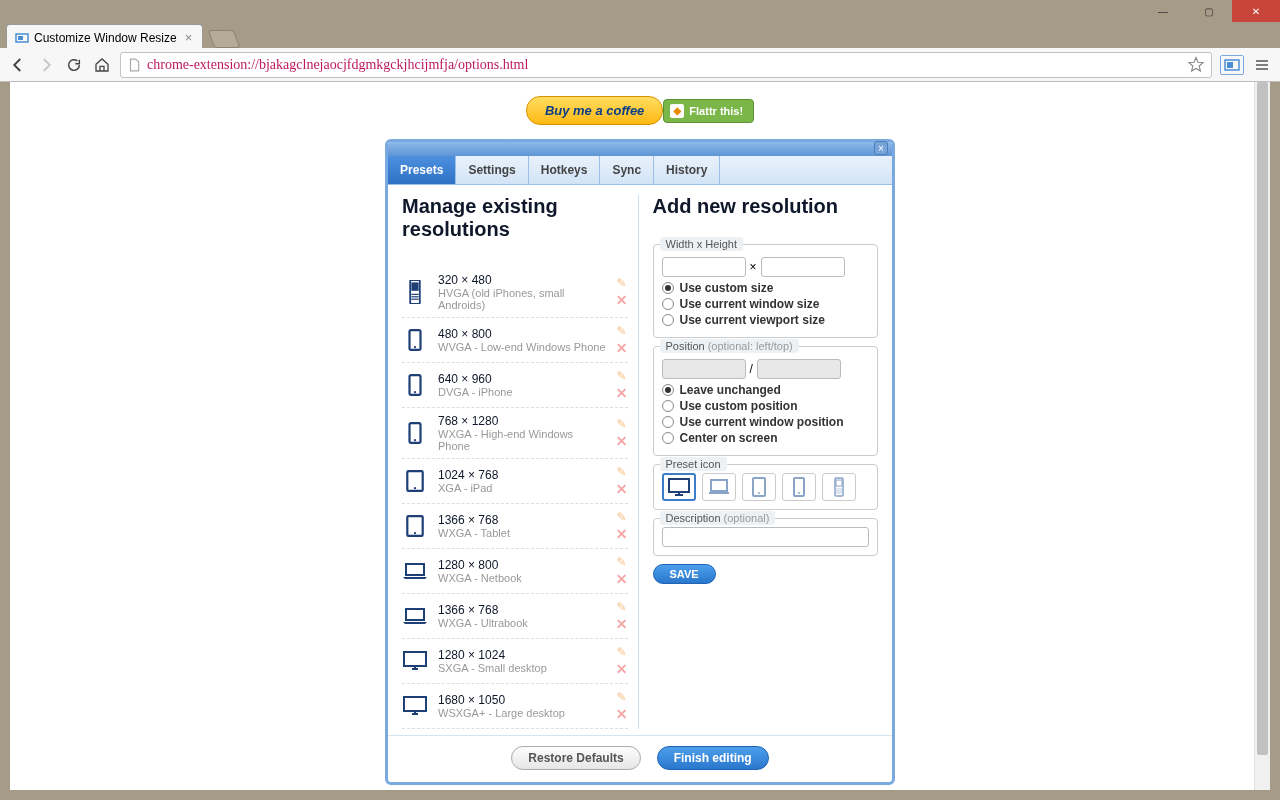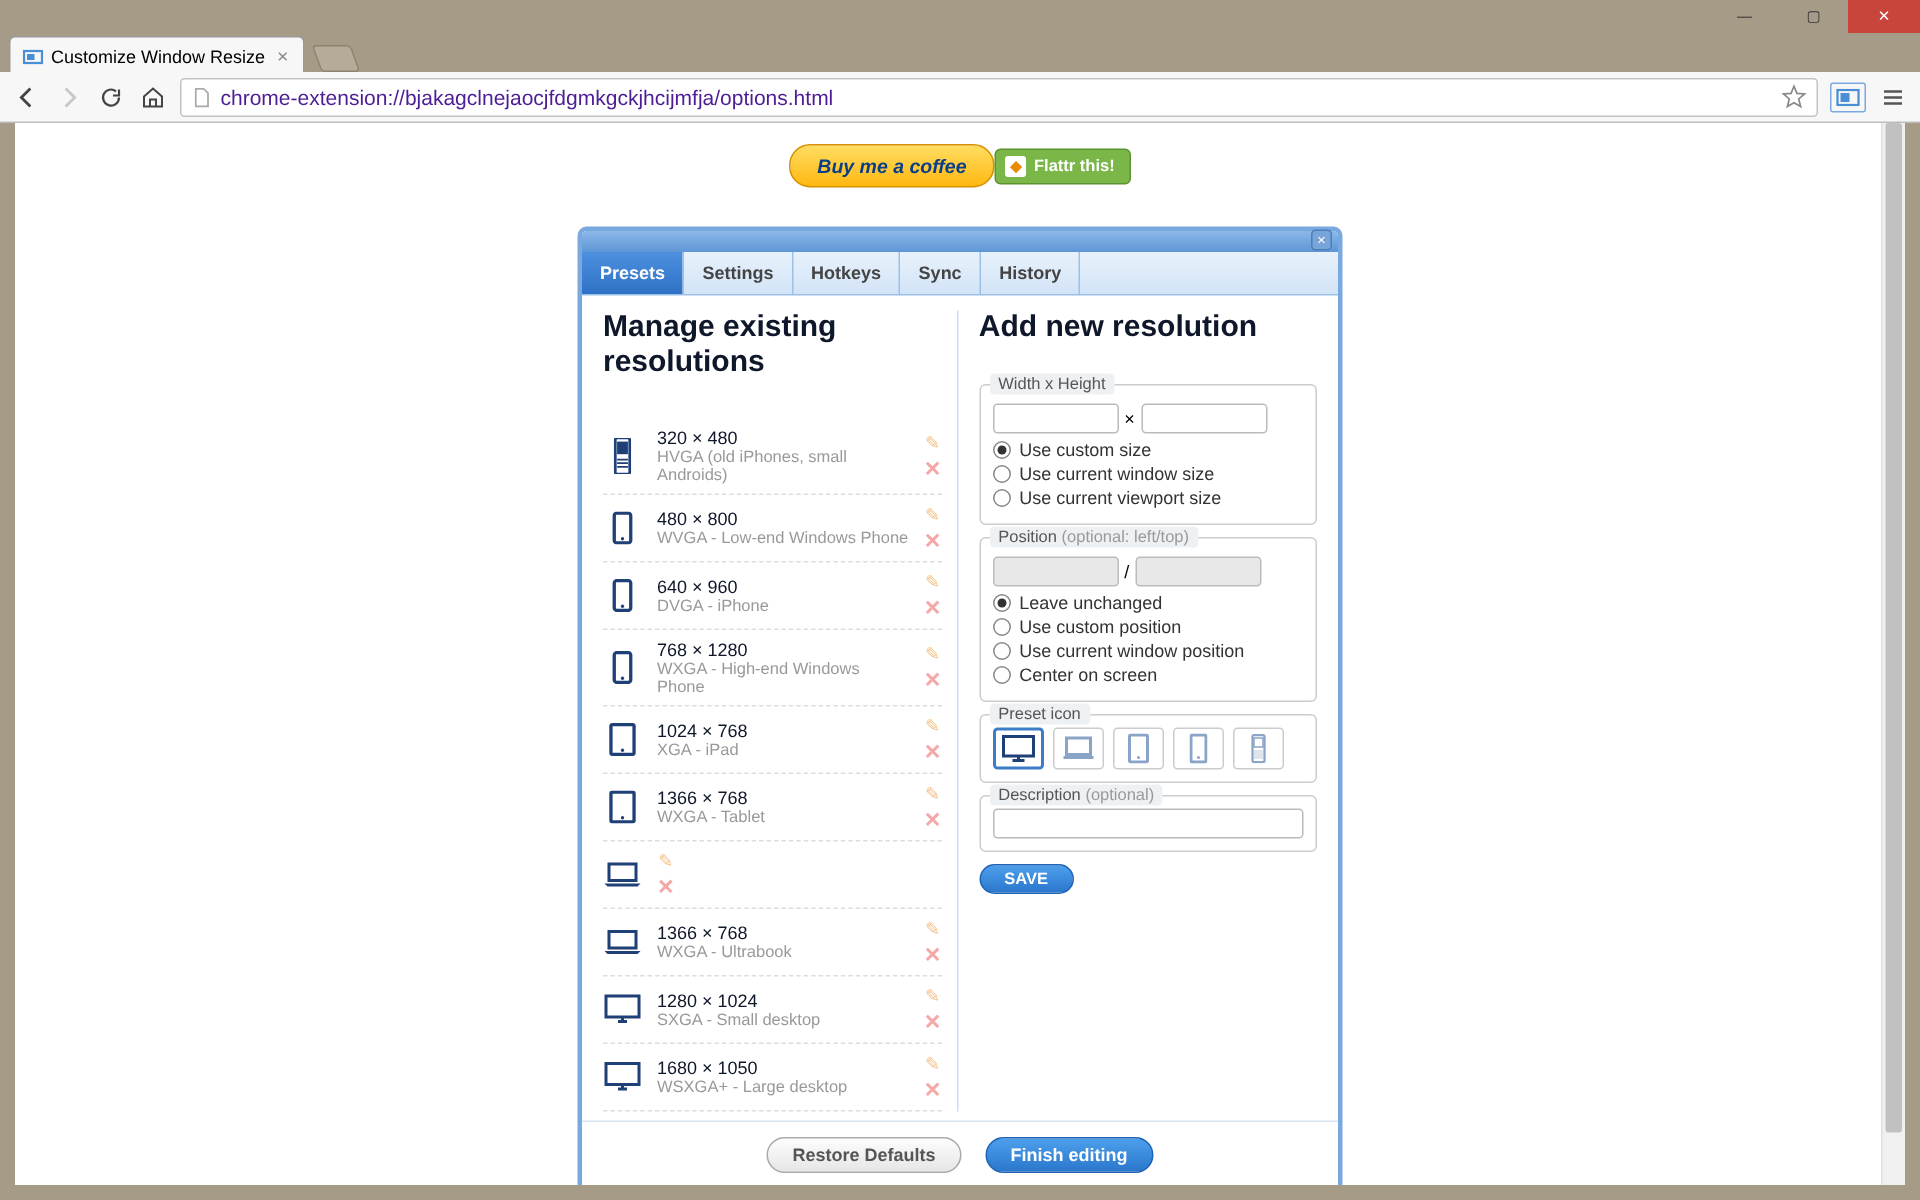--- a/index.html
+++ b/index.html
@@ -10,26 +10,26 @@
 .win-btn { width: 46px; height: 22px; display: flex; align-items: center; justify-content: center; font-size: 10px; color: #333; }
 .win-close { background: #c8453c; color: #fff; width: 48px; }
 .tab-strip { height: 26px; background: #a69b87; display: flex; align-items: flex-end; padding-left: 6px; }
 .tab { background: #f7f7f7; border-radius: 4px 4px 0 0; height: 24px; display: flex; align-items: center; padding: 2px 10px 0 8px; font-size: 12px; border: 1px solid #999; border-bottom: none; }
 .tab svg { margin-right: 5px; }
 .tab-newtab { width: 26px; height: 18px; margin-left: 8px; background: #b5ab98; border-radius: 3px; border: 1px solid #8d8470; transform: skewX(20deg); }
 .nav-bar { height: 34px; background: #f7f7f7; border-bottom: 1px solid #bdbdbd; display: flex; align-items: center; padding: 0 8px; gap: 8px; }
 .nav-icon { width: 20px; height: 20px; display: flex; align-items: center; justify-content: center; color: #555; }
 .nav-icon.disabled { color: #c7c7c7; }
 .url-bar { flex: 1; height: 26px; border: 1px solid #c3c3c3; border-radius: 3px; display: flex; align-items: center; padding: 0 6px; background: #fff; }
-.url-text { color: #4c1d95; font-size: 14px; flex: 1; }
+.url-text { color: #be185d; font-size: 14px; flex: 1; font-family: Liberation Serif, serif; }
 .content-area { position: absolute; top: 82px; left: 10px; right: 10px; bottom: 10px; background: #fff; overflow: hidden; }
 .scrollbar-v { position: absolute; right: 0; top: 0; width: 16px; height: 100%; background: #f0f0f0; border-left: 1px solid #e0e0e0; }
 .scrollbar-v::before { content:''; position:absolute; top:0; left:2px; right:2px; height:95%; background:#c1c1c1; border-radius:2px; }
 .page { padding: 14px 0 0 0; display: flex; flex-direction: column; align-items: center; }
-.donate-row { display: flex; align-items: center; margin-bottom: 26px; }
+.donate-row { display: flex; align-items: center; margin-bottom: 14px; }
 .coffee-btn { background: linear-gradient(#ffdd61,#ffb812); border: 1px solid #d69100; color: #0a3f88; font-weight: bold; font-style: italic; padding: 6px 18px; border-radius: 14px; font-size: 13px; }
 .flattr-btn { background: #7ab648; border: 1px solid #5c9332; color: #fff; padding: 4px 10px 4px 6px; border-radius: 4px; font-size: 11px; font-weight: bold; display: flex; align-items: center; gap: 5px; }
 .flattr-btn .f-icon { background:#fff; width:14px; height:14px; border-radius:2px; display:flex; align-items:center; justify-content:center; color:#e88b00; font-size:10px; }
 .panel { width: 510px; border: 3px solid #7aa9e0; border-radius: 6px; background: #fff; position: relative; }
 .panel-header { background: linear-gradient(#8cb8e8,#5e96d6); height: 14px; position: relative; border-radius: 3px 3px 0 0; }
 .panel-close { position: absolute; right: 4px; top: -1px; width: 14px; height: 14px; background: #77a4d9; border: 1px solid #4c7fb8; color: #fff; border-radius: 3px; font-size: 10px; display: flex; align-items: center; justify-content: center; }
 .tabs { display: flex; background: linear-gradient(#e8f1fb,#d3e4f7); border-bottom: 1px solid #9cc0e8; }
 .tab-btn { padding: 7px 12px; font-size: 12px; font-weight: bold; color: #444; border-right: 1px solid #9cc0e8; }
 .tab-btn.active { background: linear-gradient(#4d90df,#2f72c5); color: #fff; }
 .panel-body { display: flex; padding: 10px 14px 6px 14px; gap: 14px; }
@@ -45,21 +45,21 @@
 .res-actions { display: flex; flex-direction: column; gap: 2px; align-items: center; }
 .edit-icon { color: #f5c088; font-size: 12px; }
 .delete-icon { color: #f4a8a8; font-size: 14px; font-weight: bold; }
 .fieldset { border: 1px solid #ccc; border-radius: 4px; padding: 8px 8px 8px 8px; margin-bottom: 8px; position: relative; }
 .legend { position: absolute; top: -8px; left: 6px; background: #eef1f3; color: #555; font-size: 11px; padding: 1px 6px; border-radius: 3px; text-align: center; }
 .legend .optional { color: #999; font-weight: normal; }
 .input-row { display: flex; align-items: center; gap: 4px; margin: 4px 0; }
 .txt-input { border: 1px solid #bbb; border-radius: 3px; height: 20px; padding: 0 4px; font-size: 12px; }
 .txt-input.w { width: 84px; }
 .txt-input.disabled { background: #e8e8e8; }
-.radio-row { display: flex; align-items: center; gap: 6px; font-size: 12px; color: #333; margin: 2px 0; }
+.radio-row { display: flex; align-items: center; gap: 6px; font-size: 12px; color: #333; margin: 2px 0; font-weight: bold; }
 .radio { width: 12px; height: 12px; border: 1px solid #888; border-radius: 50%; display: inline-flex; align-items: center; justify-content: center; }
 .radio.checked::after { content:''; width:6px; height:6px; background:#333; border-radius:50%; }
 .icon-picker { display: flex; gap: 6px; }
 .icon-opt { width: 34px; height: 28px; border: 1px solid #ccc; border-radius: 3px; display: flex; align-items: center; justify-content: center; color: #8aa4c8; }
 .icon-opt.selected { border: 2px solid #3d7cc9; color: #1f3f77; }
 .panel-footer { border-top: 1px solid #d6e4f2; padding: 10px 0 12px 0; display: flex; justify-content: center; gap: 16px; }
 .pill-btn { border-radius: 12px; padding: 4px 16px; font-size: 12px; font-weight: bold; border: 1px solid #aaa; background: linear-gradient(#fdfdfd,#e6e6e6); color: #555; }
 .pill-btn.primary { background: linear-gradient(#4d9fec,#2a77cc); color: #fff; border-color: #1e63b5; }
 .save-row { display: flex; margin-top: 4px; }
 .save-btn { background: linear-gradient(#4d9fec,#2a77cc); color: #fff; font-weight: bold; border: 1px solid #1e63b5; border-radius: 11px; padding: 3px 16px; font-size: 11px; }
@@ -259,20 +259,24 @@
                     <span class="delete-icon">✕</span>
                   </div>
                 </div>
                 <div class="res-item">
                   <div class="res-icon">
                     <svg width="26" height="18" viewBox="0 0 26 18">
                       <rect x="4" y="2" width="18" height="11" fill="none" stroke="#1f3f77" stroke-width="2"></rect>
                       <path d="M1 15h24l-2 2H3z" fill="#1f3f77"></path>
                     </svg>
                   </div>
+                  <div class="res-text">
+                    <div class="res-size">1280 × 800</div>
+                    <div class="res-desc">WXGA - Netbook</div>
+                  </div>
                   <div class="res-actions">
                     <span class="edit-icon">✎</span>
                     <span class="delete-icon">✕</span>
                   </div>
                 </div>
                 <div class="res-item">
                   <div class="res-icon">
                     <svg width="26" height="18" viewBox="0 0 26 18">
                       <rect x="4" y="2" width="18" height="11" fill="none" stroke="#1f3f77" stroke-width="2"></rect>
                       <path d="M1 15h24l-2 2H3z" fill="#1f3f77"></path>

